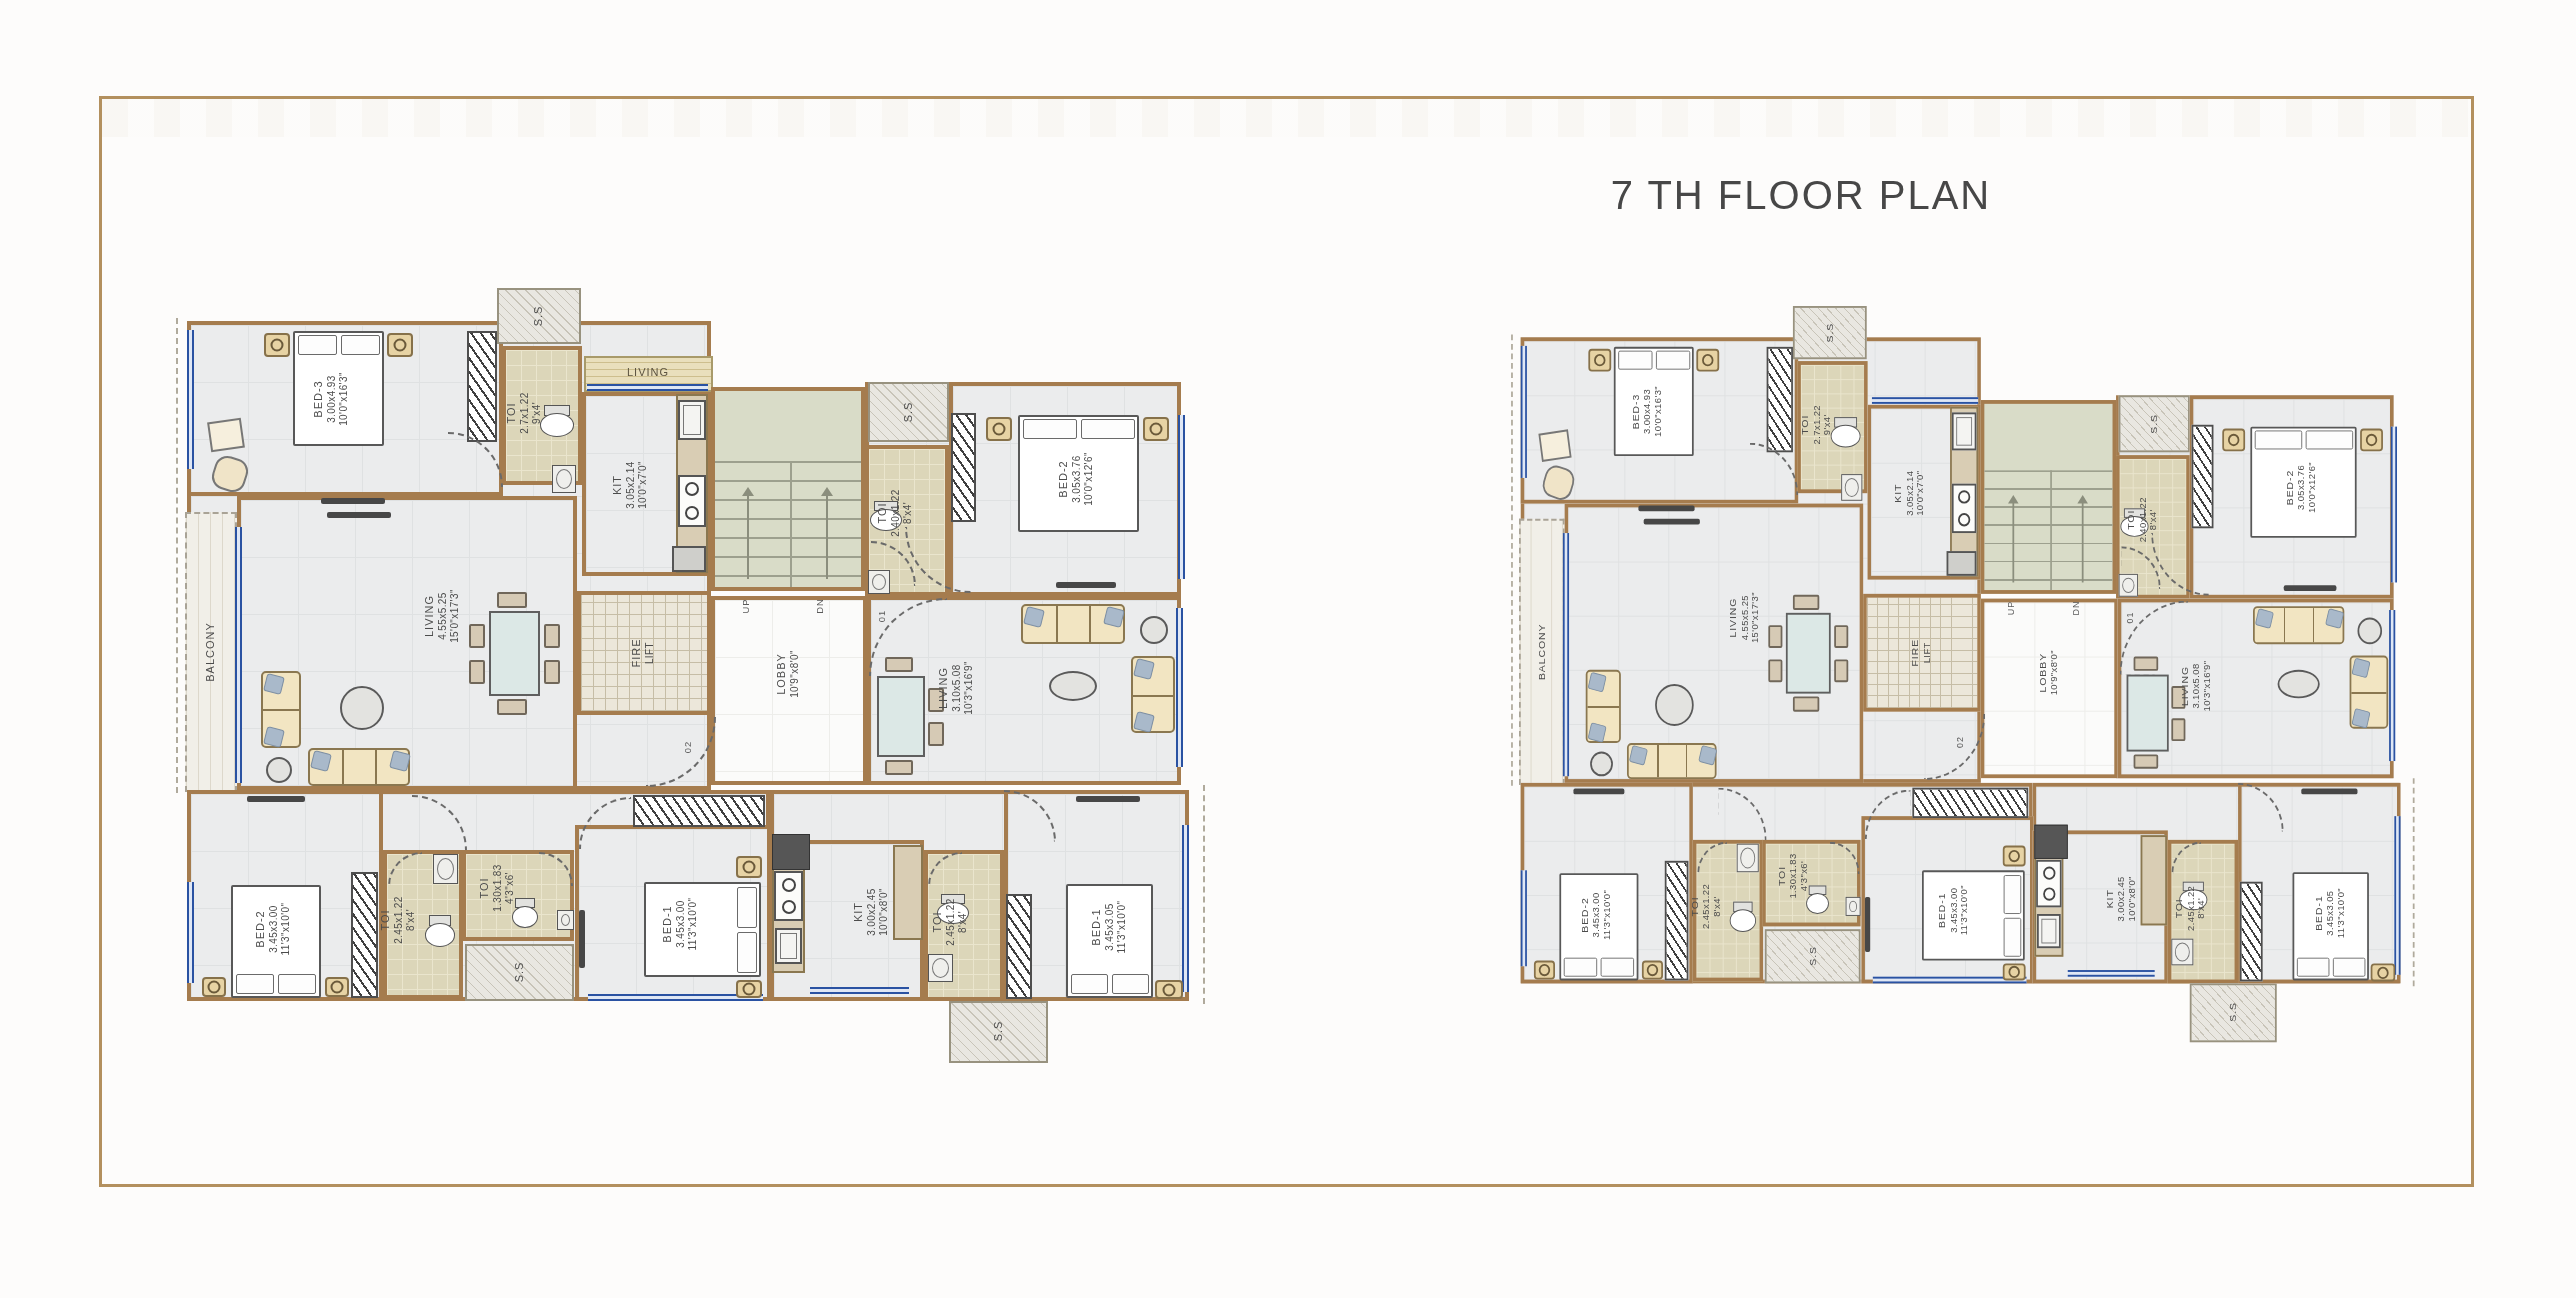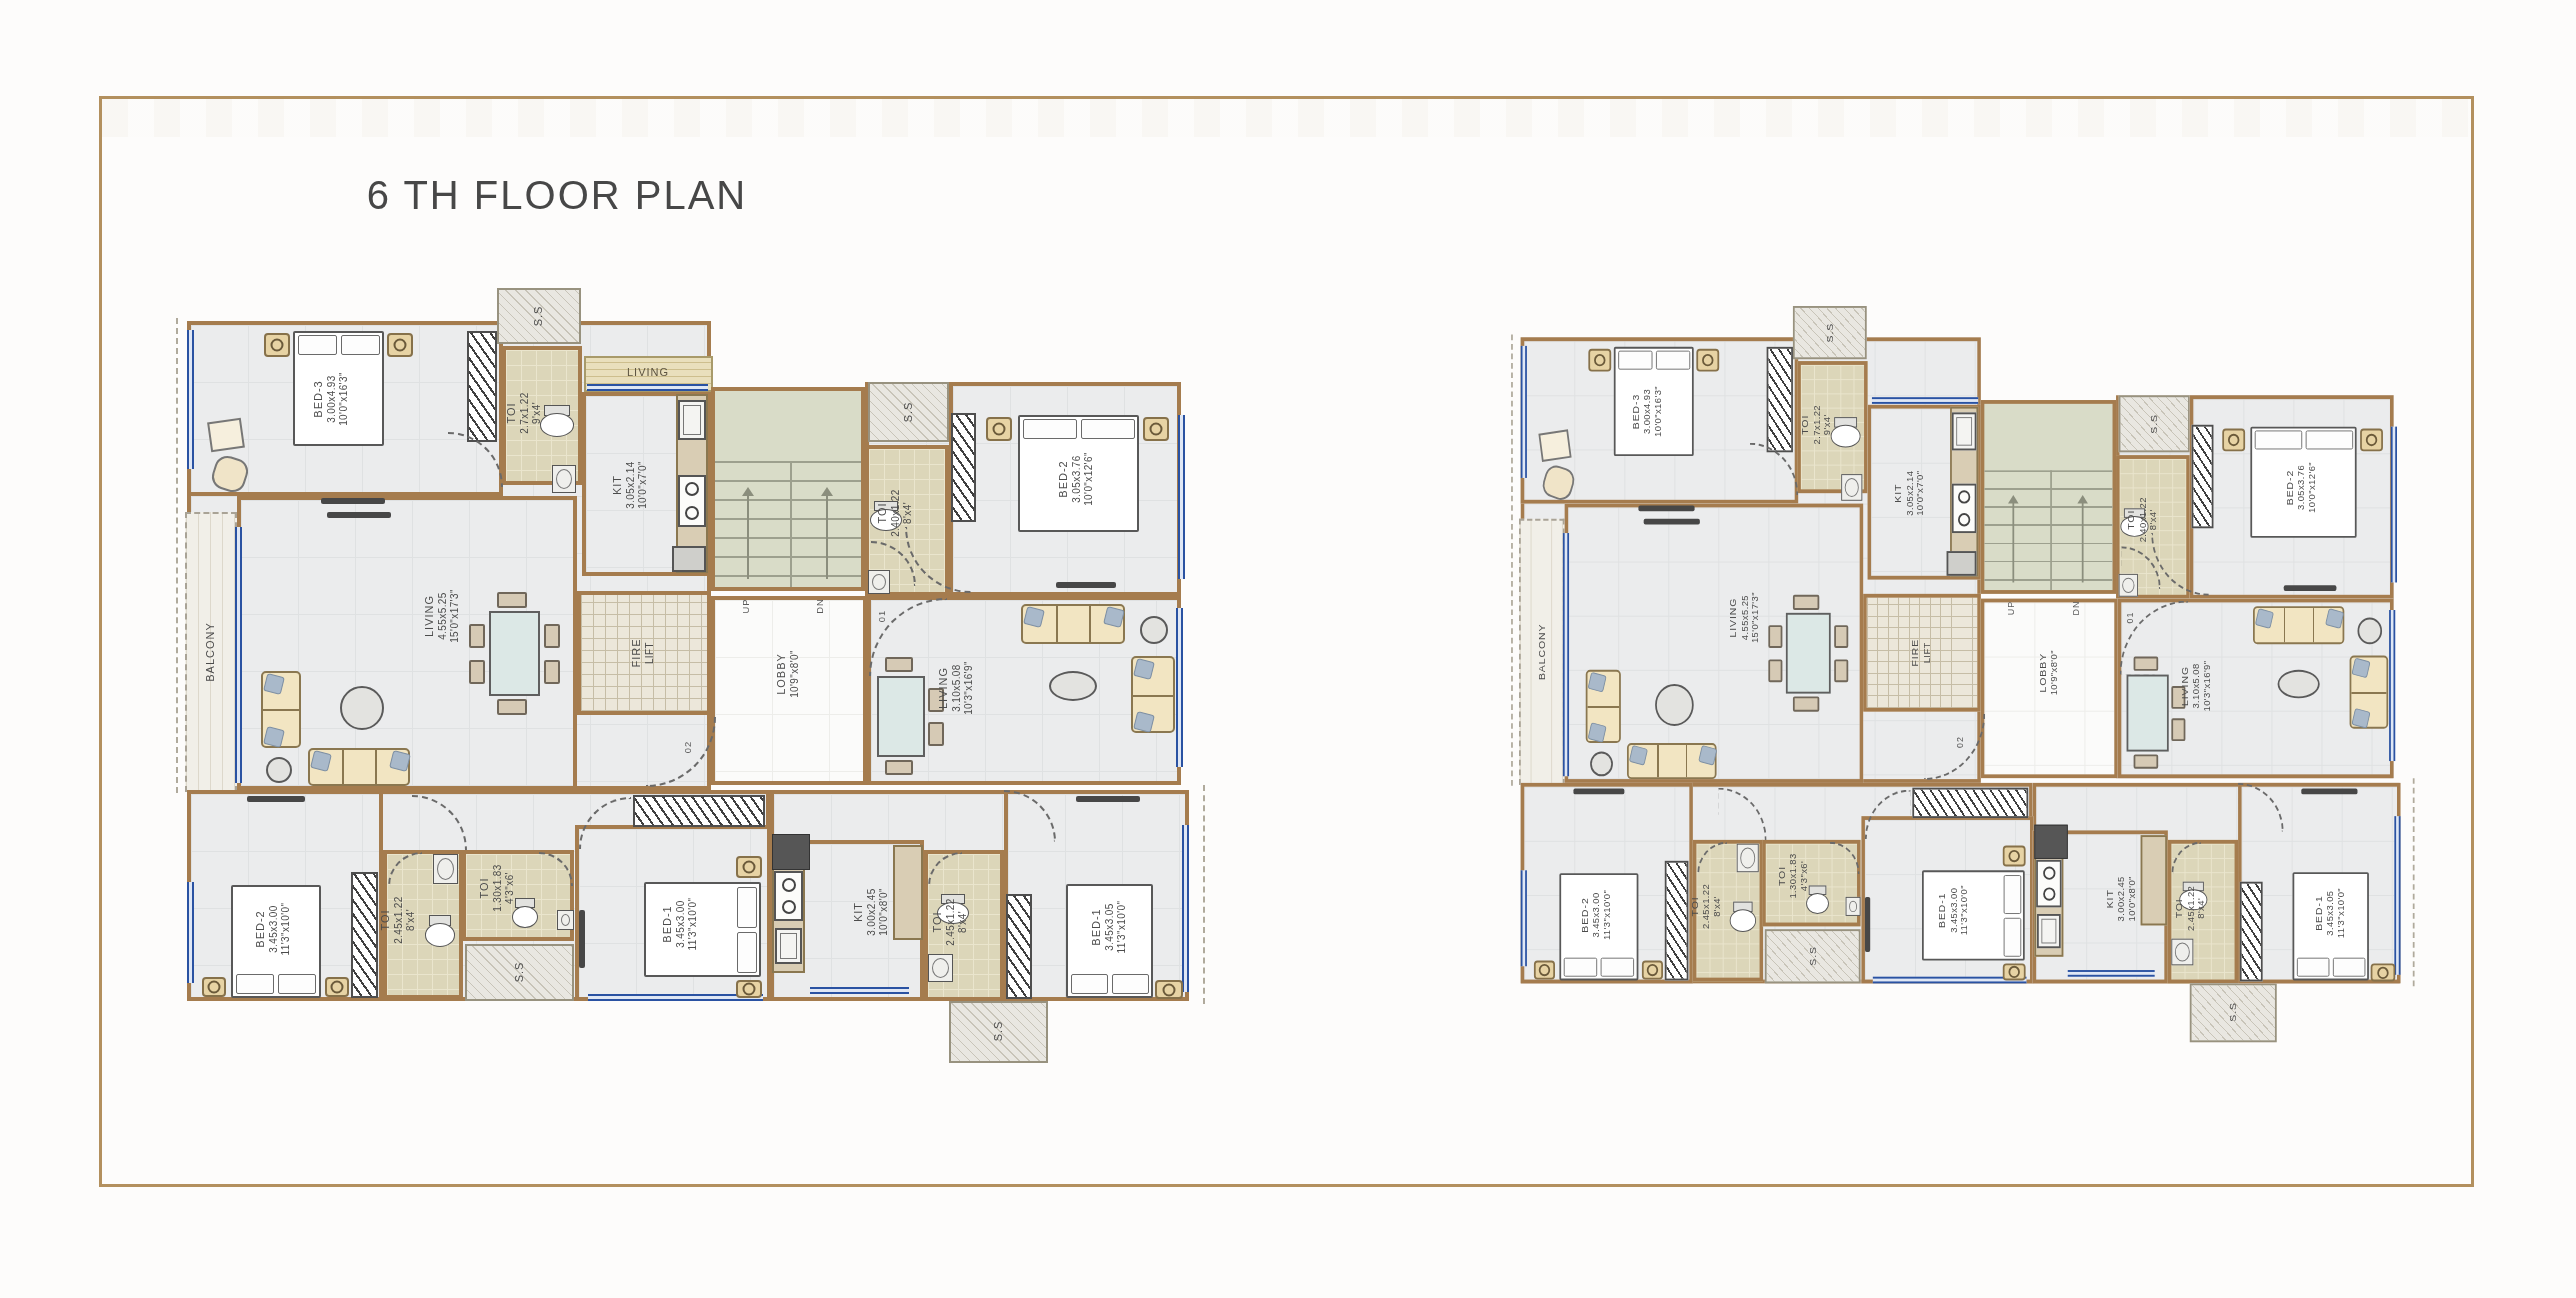--- a/index.html
+++ b/index.html
@@ -99,21 +99,21 @@
     border-bottom:9px solid #8b8e7d;}
   .dashl{position:absolute;border-left:2px dashed #b0aa9c;z-index:2;}
   .dashr{position:absolute;border-right:2px dashed #b0aa9c;z-index:2;}
 </style>
 </head>
 <body>
 
 <div class="canvas">
   <div class="frame"></div>
   <div class="texstrip"></div>
-  <div class="title t6">6 TH FLOOR PLAN</div>
+  <div class="title t7">7 TH FLOOR PLAN</div>
   <div class="plan" id="plan6">
       <div class="flat" style="left: 2px; top: 33px; width: 524px; height: 469px;"></div>
       <div class="flat" style="left: 680px; top: 94px; width: 316px; height: 403px;"></div>
       <div class="flat" style="left: 2px; top: 502px; width: 583px; height: 211px;"></div>
       <div class="flat" style="left: 585px; top: 502px; width: 418px; height: 211px;"></div>
       <div class="room r-tile" style="left: 2px; top: 33px; width: 316px; height: 175px;"></div>
       <div class="room r-toi" style="left: 317px; top: 58px; width: 80px; height: 139px;"></div>
       <div class="room r-ss" style="left: 312px; top: 0px; width: 84px; height: 56px;"></div>
       <div class="room r-chajja" style="left: 399px; top: 68px; width: 129px; height: 36px;"></div>
       <div class="room r-tile" style="left: 397px; top: 104px; width: 129px; height: 184px;"></div>

